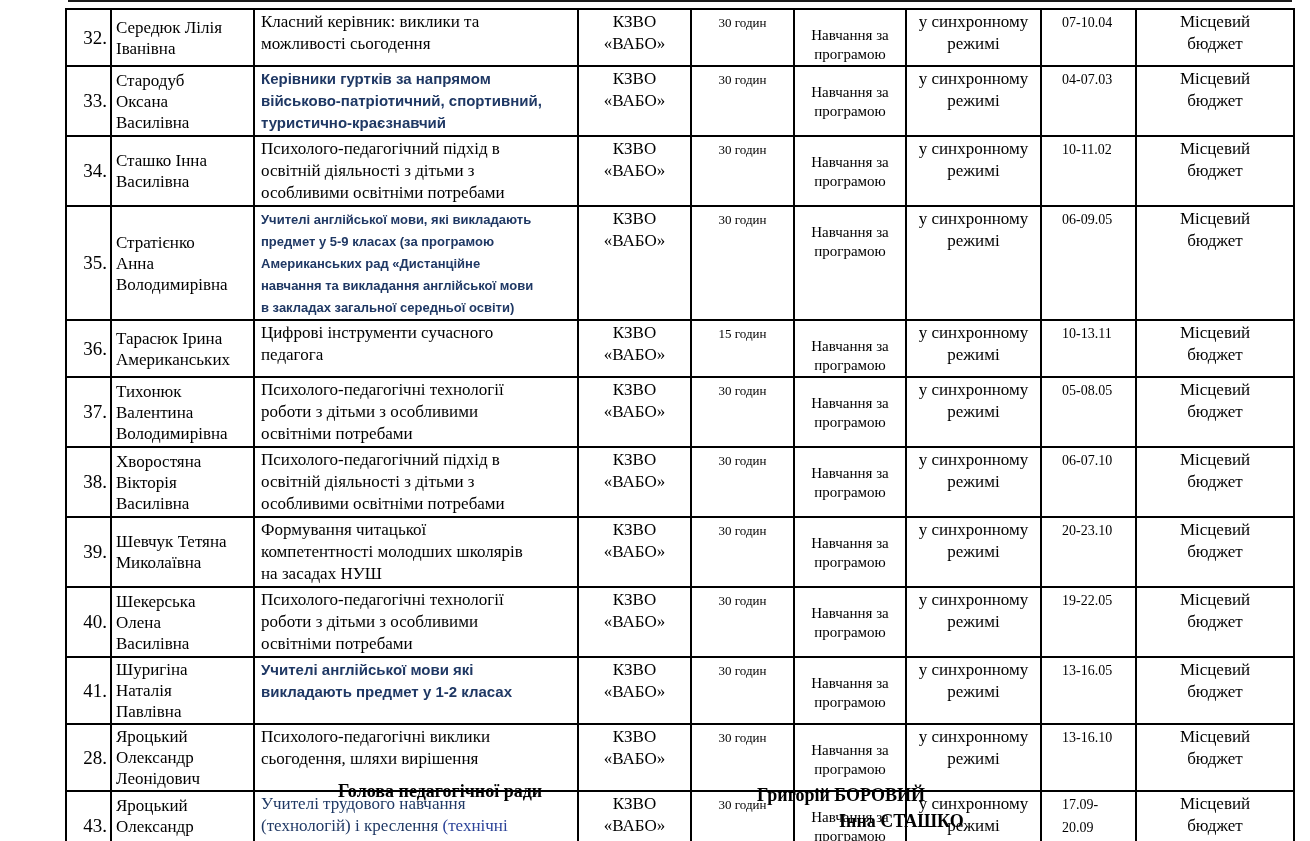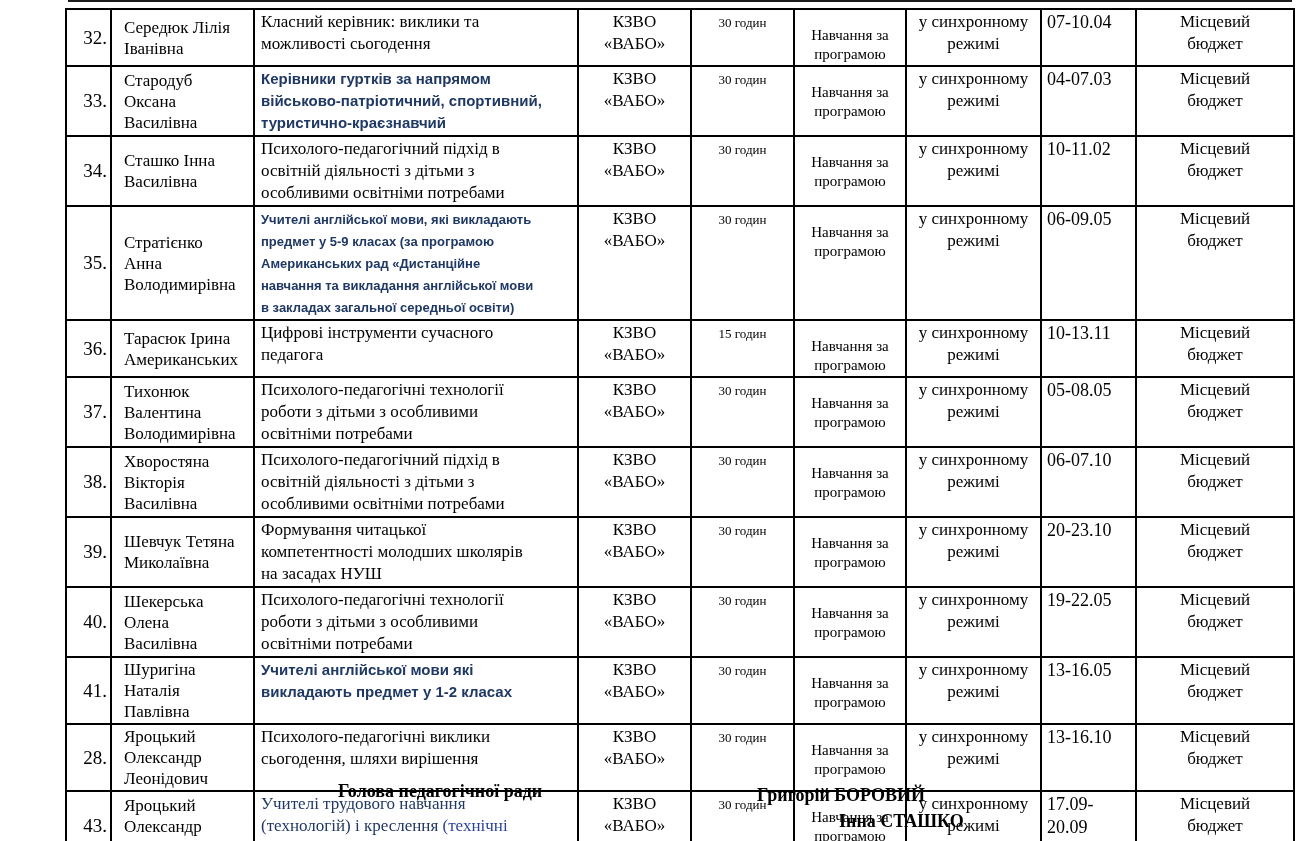--- a/index.html
+++ b/index.html
@@ -27,32 +27,32 @@
     vertical-align:top;
     font-size:17px;line-height:22px;
     overflow:hidden;
   }
   td.c-num{
     text-align:right;vertical-align:middle;
     font-size:19px;padding-right:3px;padding-left:1px;
   }
   td.c-name{
     vertical-align:middle;white-space:pre-line;
-    padding-left:12px;line-height:21px;
+    padding-left:4px;line-height:21px;
   }
   td.c-topic{padding-left:6px;}
   td.c-topic span{white-space:pre-line;}
   td.c-inst,td.c-hours,td.c-train,td.c-mode,td.c-budget{
     text-align:center;white-space:pre-line;
   }
   td.c-inst{line-height:22px;}
   td.c-hours{font-size:13px;line-height:23px;}
   td.c-train{font-size:15px;line-height:19px;padding-top:16px;}
   td.c-mode{line-height:22px;}
-  td.c-dates{font-size:18px;line-height:23px;padding-left:5px;white-space:pre-line;margin-top:8px;}
+  td.c-dates{font-size:14px;line-height:23px;padding-left:20px;white-space:pre-line;margin-top:8px;}
   td.c-budget{line-height:22px;}
 
   
   .tp{color:#000;}
   .tsb{font-family:"Liberation Sans", sans-serif;font-weight:bold;color:var(--navy);font-size:15px;line-height:21px;}
   .tsbs{font-family:"Liberation Sans", sans-serif;font-weight:bold;color:var(--navy);font-size:13px;line-height:18px;}
   .tfbb{font-weight:normal;color:var(--navy);}
   .tfb{color:var(--royal);}
 
   .footer-item{

